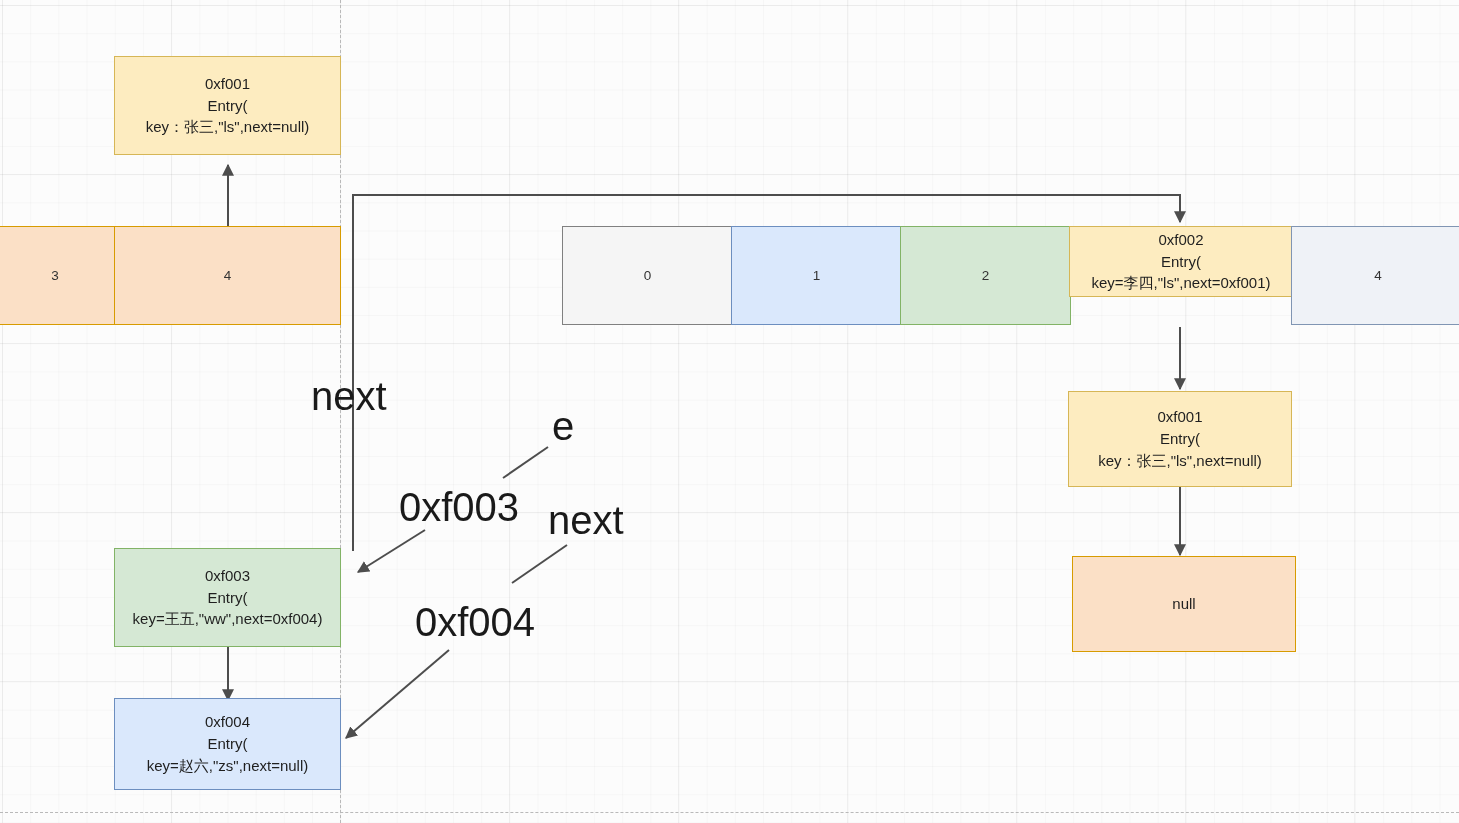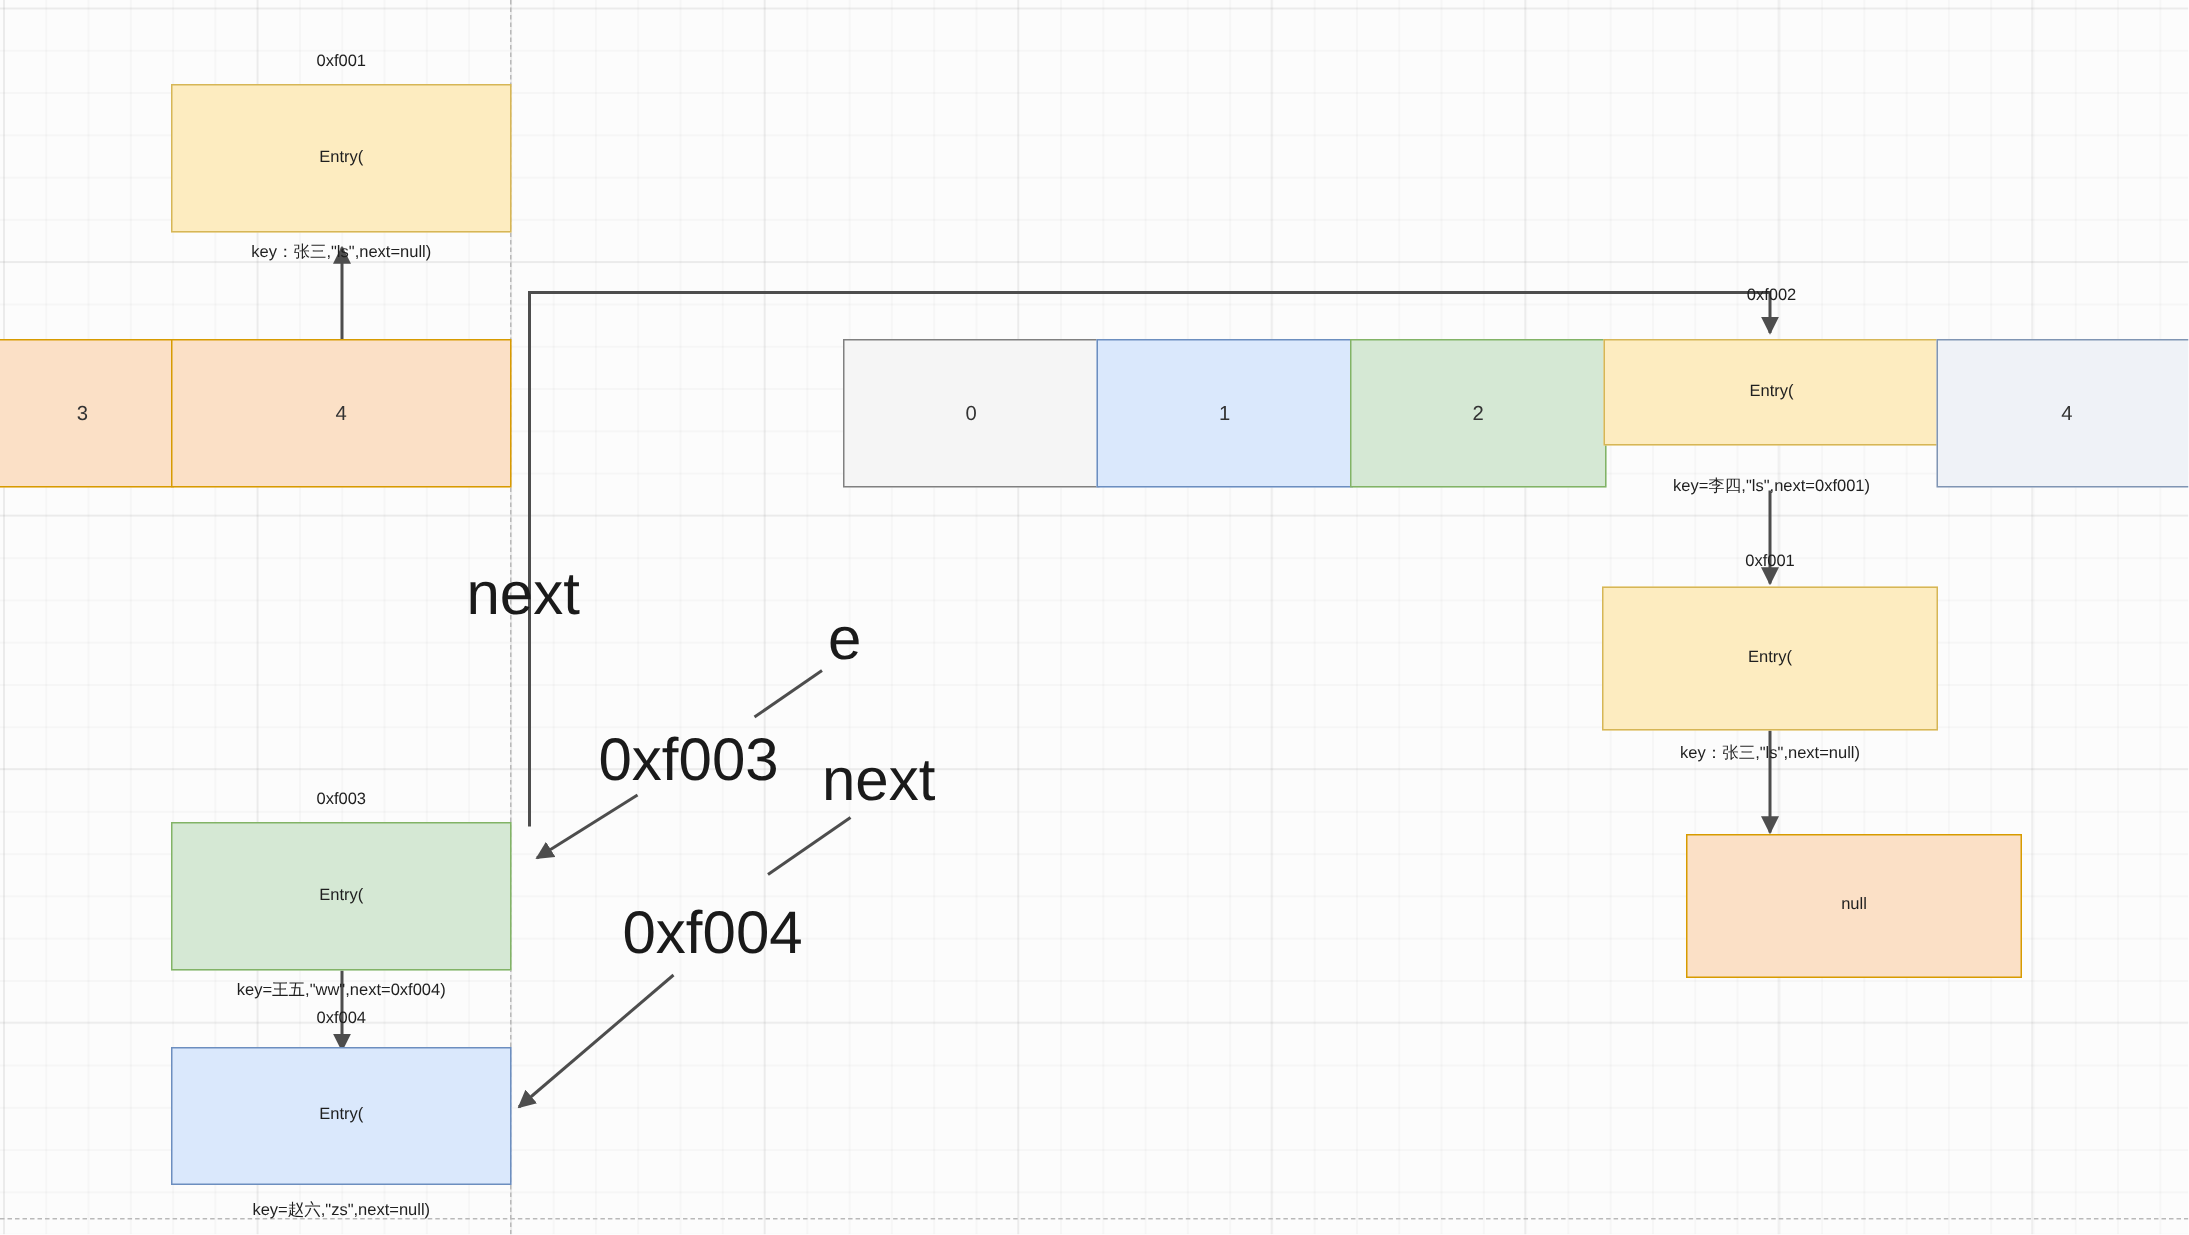--- a/index.html
+++ b/index.html
@@ -39,27 +39,26 @@
     pointer-events: none;
   }
   .node {
     position: absolute;
     box-sizing: border-box;
     display: flex;
     flex-direction: column;
     align-items: center;
     justify-content: center;
     text-align: center;
-    font-size: 11px;
+    font-size: 15px;
     line-height: 1.45;
     color: #1f1f1f;
     border-width: 1.6px;
     border-style: solid;
     white-space: nowrap;
-    gap: 48px;
   }
   .node .ln { display: block; }
   .fill-cream { background: #fdecc0; border-color: #d6b656; }
   .fill-peach { background: #fbe0c6; border-color: #d79b00; }
   .fill-green { background: #d5e8d4; border-color: #82b366; }
   .fill-blue  { background: #dae8fc; border-color: #6c8ebf; }
   .fill-gray  { background: #f5f5f5; border-color: #808080; }
   .fill-bluelt{ background: #eff2f7; border-color: #8095b3; }
   .cell {
     position: absolute;
@@ -165,21 +164,21 @@
     <span class="ln">Entry(</span>
     <span class="ln">key=赵六,"zs",next=null)</span>
   </div>
 
   <div class="node fill-cream" style="left:1068px; top:391px; width:224px; height:96px;">
     <span class="ln">0xf001</span>
     <span class="ln">Entry(</span>
     <span class="ln">key：张三,"ls",next=null)</span>
   </div>
 
-  <div class="node fill-peach" style="left:1124px; top:556px; width:224px; height:96px;">
+  <div class="node fill-peach" style="left:1072px; top:556px; width:224px; height:96px;">
     <span class="ln">null</span>
   </div>
 
   <div class="biglabel" style="left:311px; top:374px;">next</div>
 
   <div class="biglabel" style="left:552px; top:404px;">e</div>
 
   <div class="biglabel" style="left:399px; top:485px;">0xf003</div>
 
   <div class="biglabel" style="left:548px; top:498px;">next</div>

